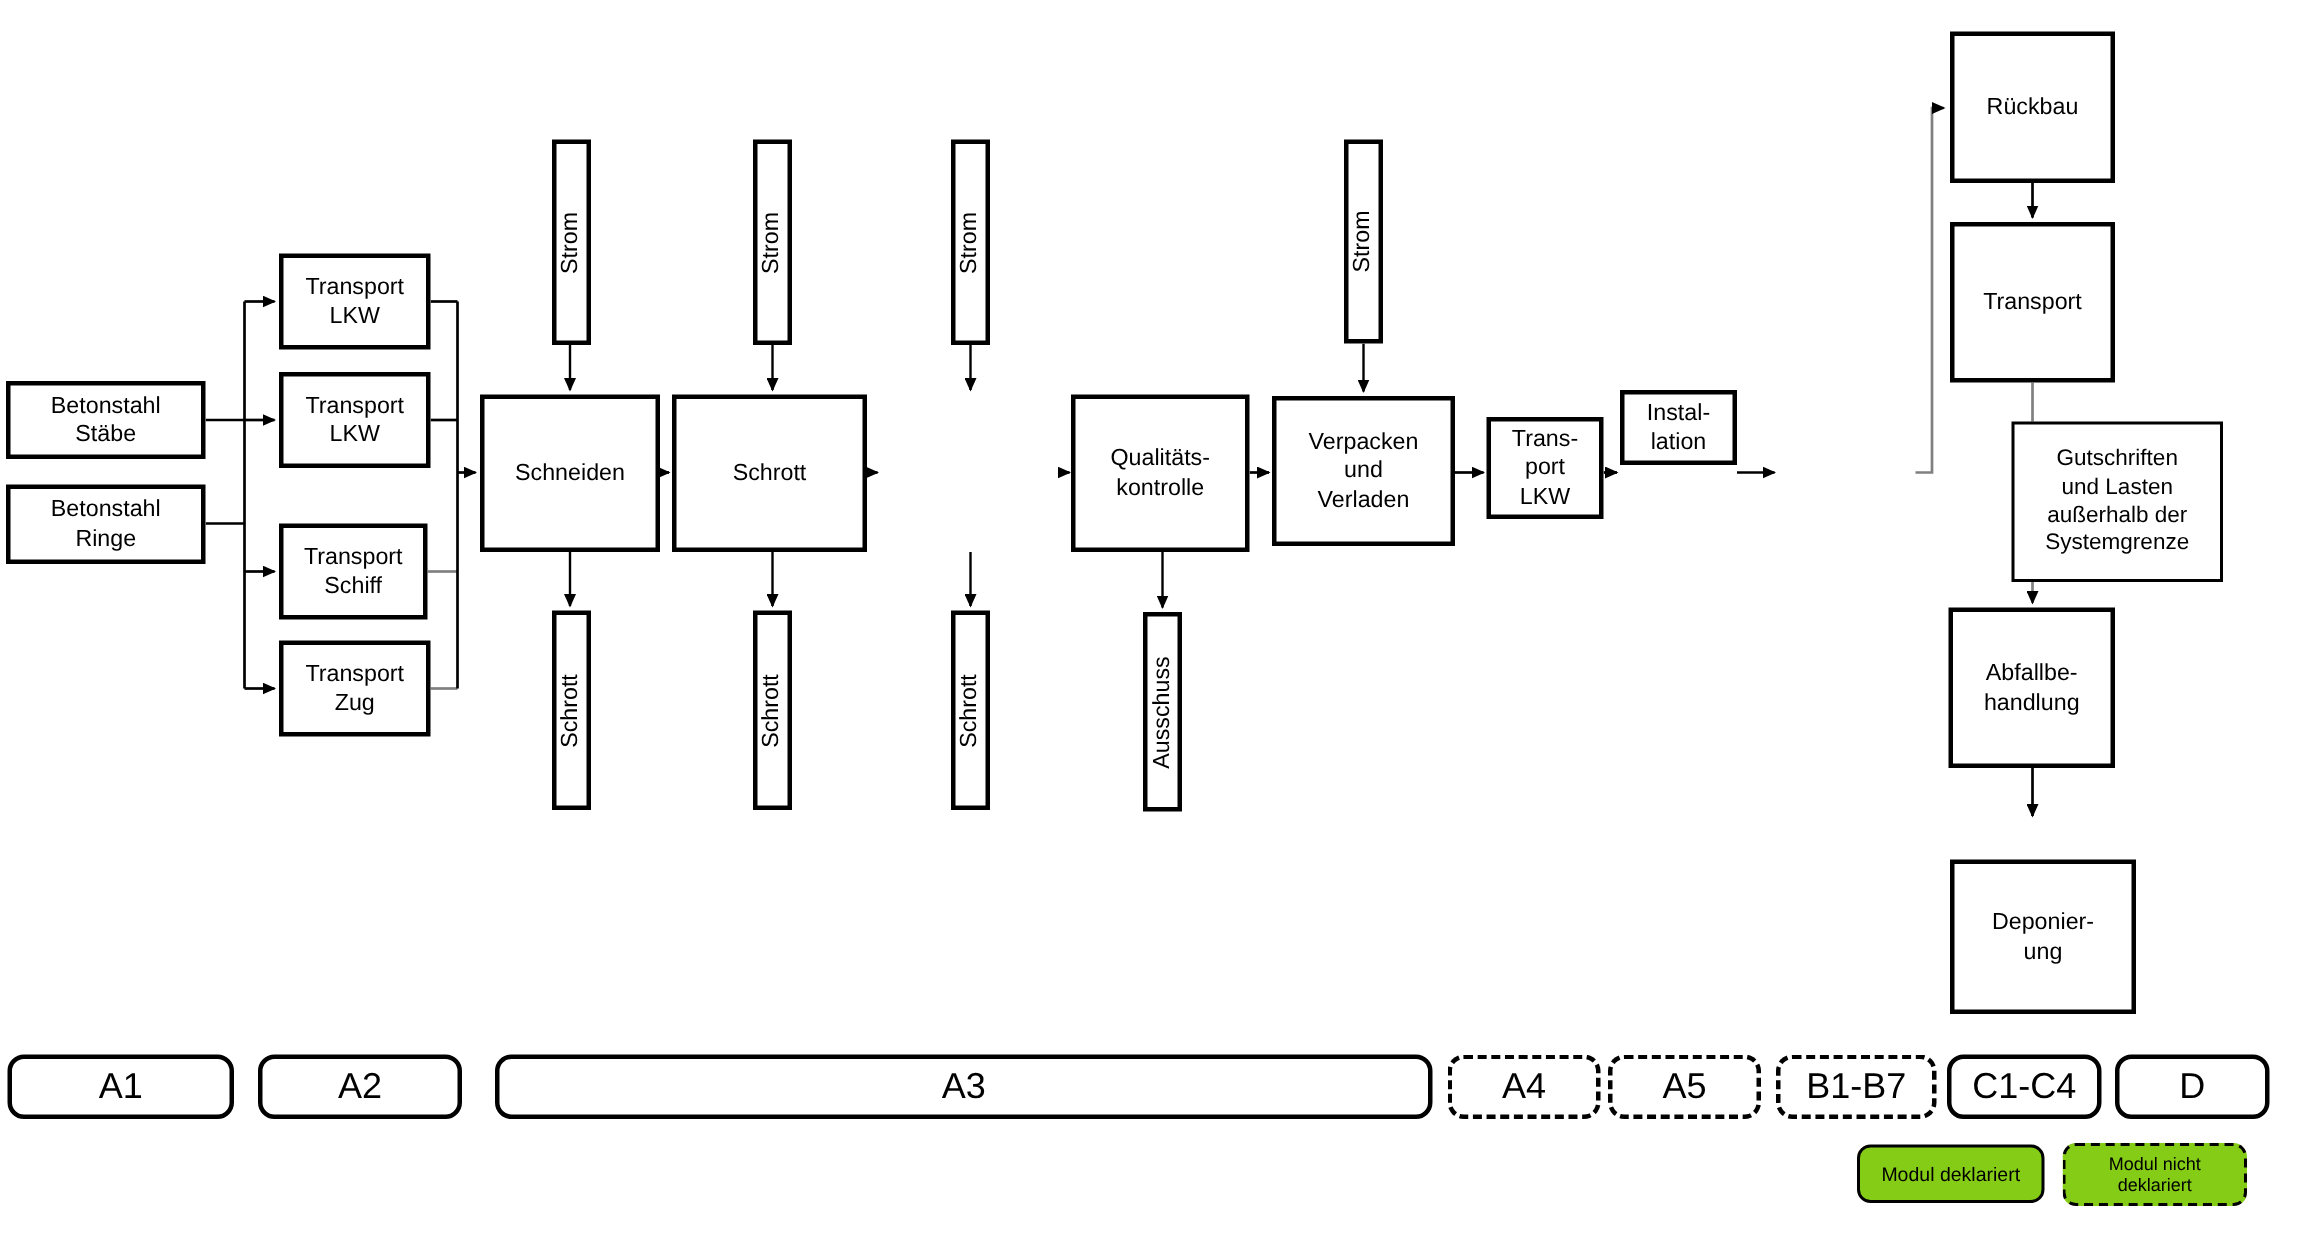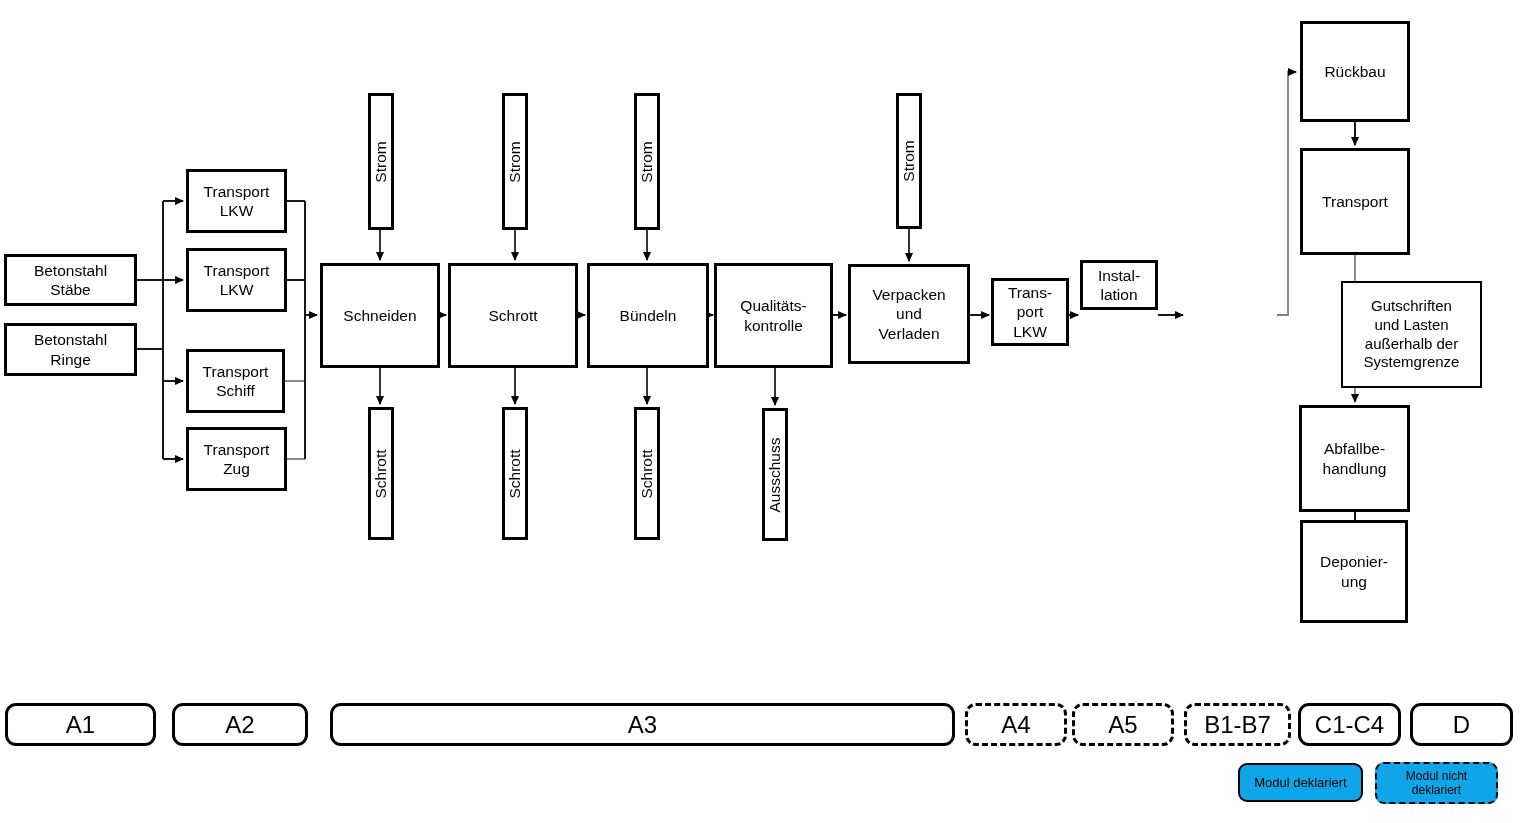--- a/index.html
+++ b/index.html
@@ -23,21 +23,21 @@
     transform:rotate(-90deg);white-space:nowrap;font-size:15.5px;display:block;
   }
   .pill{
     position:absolute;box-sizing:border-box;border:3px solid #000;border-radius:11px;
     background:#fff;display:flex;align-items:center;justify-content:center;
     font-size:24px;height:43px;top:703px;
   }
   .pill.dashed{border-style:dashed;}
   .legend{
     position:absolute;box-sizing:border-box;border:2.5px solid #000;border-radius:9px;
-    background:#0ea5e9;display:flex;align-items:center;justify-content:center;
+    background:#84cc16;display:flex;align-items:center;justify-content:center;
     text-align:center;font-size:13px;line-height:1.2;white-space:pre-line;
   }
   .legend.dashed{border-style:dashed;}
 </style>
 </head>
 <body>
 
 <div id="canvas">
 
   <svg id="wires" width="1531" height="823" viewBox="0 0 1531 823">
@@ -120,21 +120,20 @@
     </div>
   <div class="vbox" style="left:634px;top:93px;width:26px;height:137px;">
       <span>Strom</span>
     </div>
   <div class="vbox" style="left:896px;top:93px;width:26px;height:136px;">
       <span>Strom</span>
     </div>
 
   <div class="box" style="left:320px;top:263px;width:120px;height:105px;">Schneiden</div>
   <div class="box" style="left:448px;top:263px;width:130px;height:105px;">Schrott</div>
-  <div class="box" style="left:587px;top:263px;width:122px;height:105px;">Bündeln</div>
   <div class="box" style="left:714px;top:263px;width:119px;height:105px;">Qualitäts-
 kontrolle</div>
   <div class="box" style="left:848px;top:264px;width:122px;height:100px;">Verpacken
 und
 Verladen</div>
   <div class="box" style="left:991px;top:278px;width:78px;height:68px;">Trans-
 port
 LKW</div>
   <div class="box" style="left:1080px;top:260px;width:78px;height:50px;">Instal-
 lation</div>
@@ -153,21 +152,21 @@
     </div>
 
   <div class="box" style="left:1300px;top:21px;width:110px;height:101px;">Rückbau</div>
   <div class="box" style="left:1300px;top:148px;width:110px;height:107px;">Transport</div>
   <div class="box thin" style="left:1341px;top:281px;width:141px;height:107px;font-size:15px;">Gutschriften
 und Lasten
 außerhalb der
 Systemgrenze</div>
   <div class="box" style="left:1299px;top:405px;width:111px;height:107px;">Abfallbe-
 handlung</div>
-  <div class="box" style="left:1300px;top:520px;width:108px;height:103px;">Deponier-
+  <div class="box" style="left:1300px;top:573px;width:124px;height:103px;">Deponier-
 ung</div>
 
   <div class="pill" style="left:5px;width:151px;">A1</div>
   <div class="pill" style="left:172px;width:136px;">A2</div>
   <div class="pill" style="left:330px;width:625px;">A3</div>
   <div class="pill dashed" style="left:965px;width:102px;">A4</div>
   <div class="pill dashed" style="left:1072px;width:102px;">A5</div>
   <div class="pill dashed" style="left:1184px;width:107px;">B1-B7</div>
   <div class="pill" style="left:1298px;width:103px;">C1-C4</div>
   <div class="pill" style="left:1410px;width:103px;">D</div>

